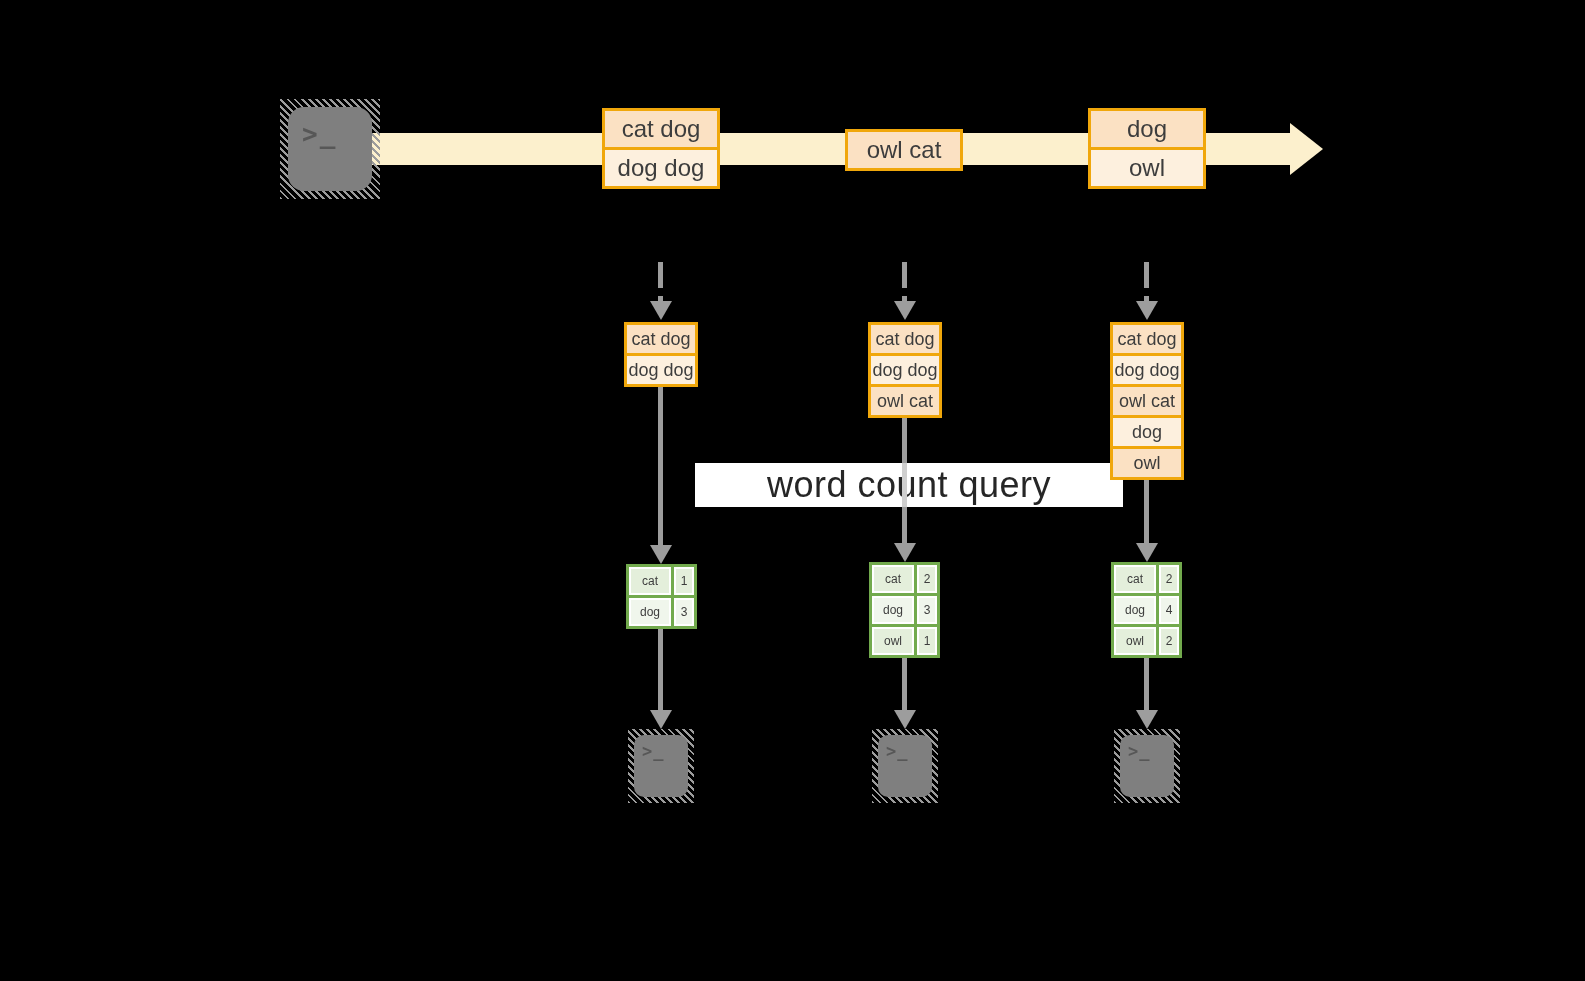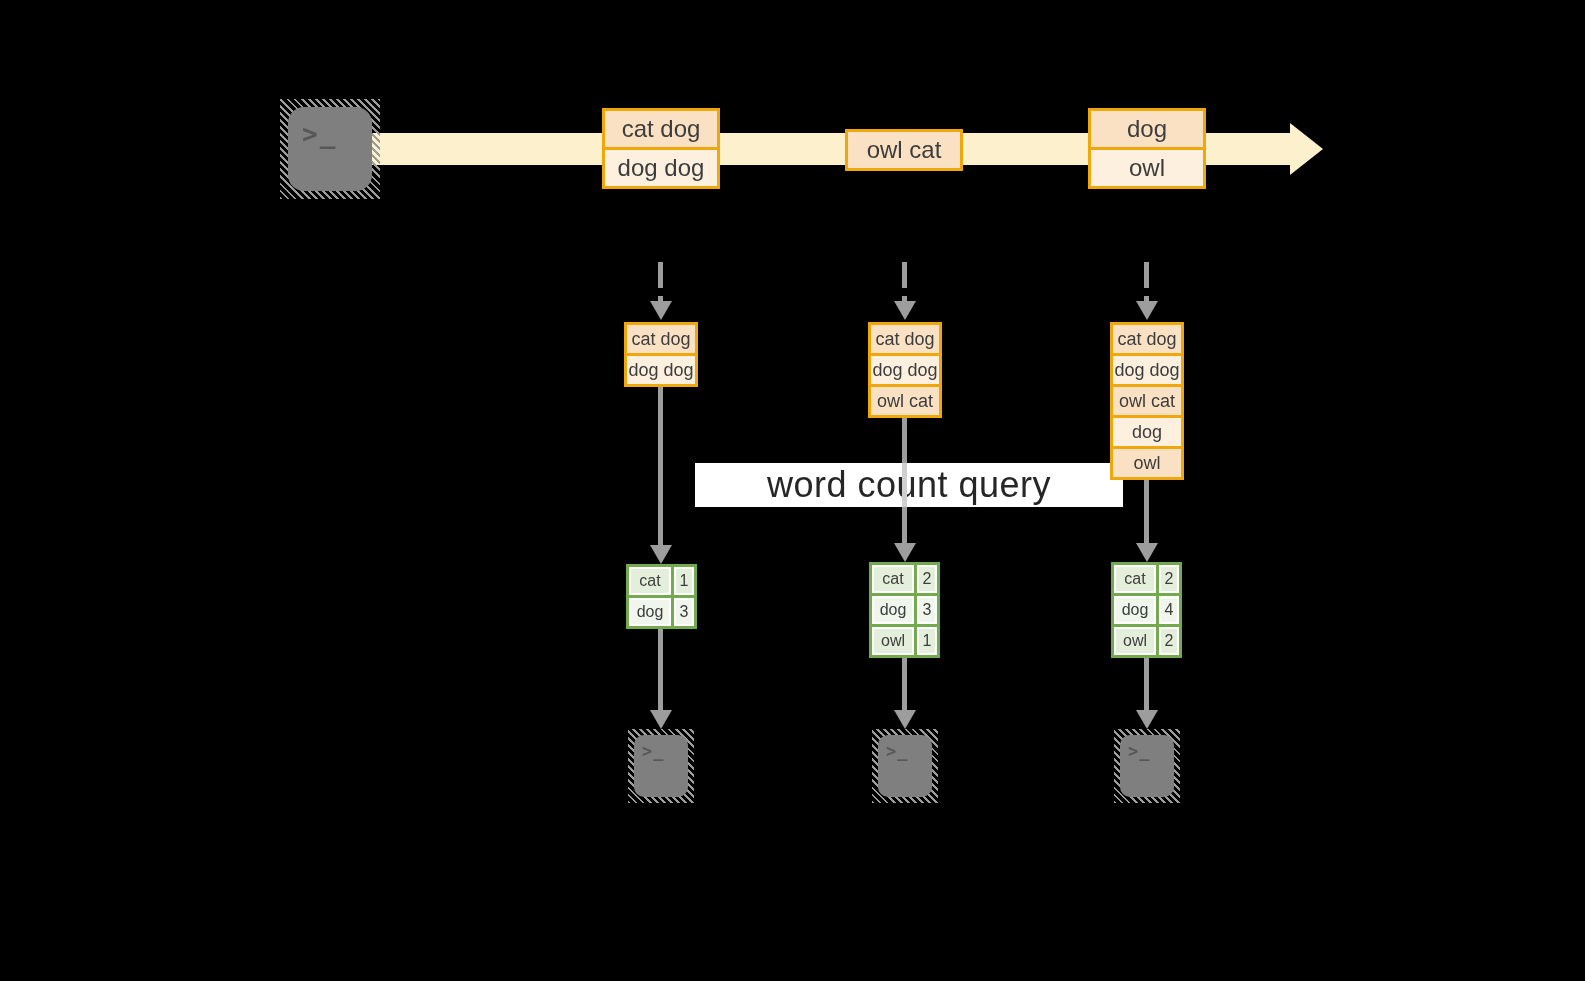--- a/index.html
+++ b/index.html
@@ -92,21 +92,21 @@
 
   
   .gtable{
     position:absolute;z-index:3;
     display:grid;grid-template-columns:42px 20px;grid-auto-rows:28px;
     gap:3px;padding:3px;background:var(--table-border,#72aa4d);
   }
   .gcell{
     border:2px solid #fff;
     display:flex;align-items:center;justify-content:center;
-    font-size:16px;color:var(--text-dark,#3d3d3d);
+    font-size:12px;color:var(--text-dark,#3d3d3d);
   }
   .gfillA{background:var(--table-fill-dark,#e4efdb);}
   .gfillB{background:var(--table-fill-light,#f0f6ec);}
   .g1{left:626px;top:564px;}
   .g2{left:869px;top:562px;}
   .g3{left:1111px;top:562px;}
 
   
   .term{
     position:absolute;z-index:3;

